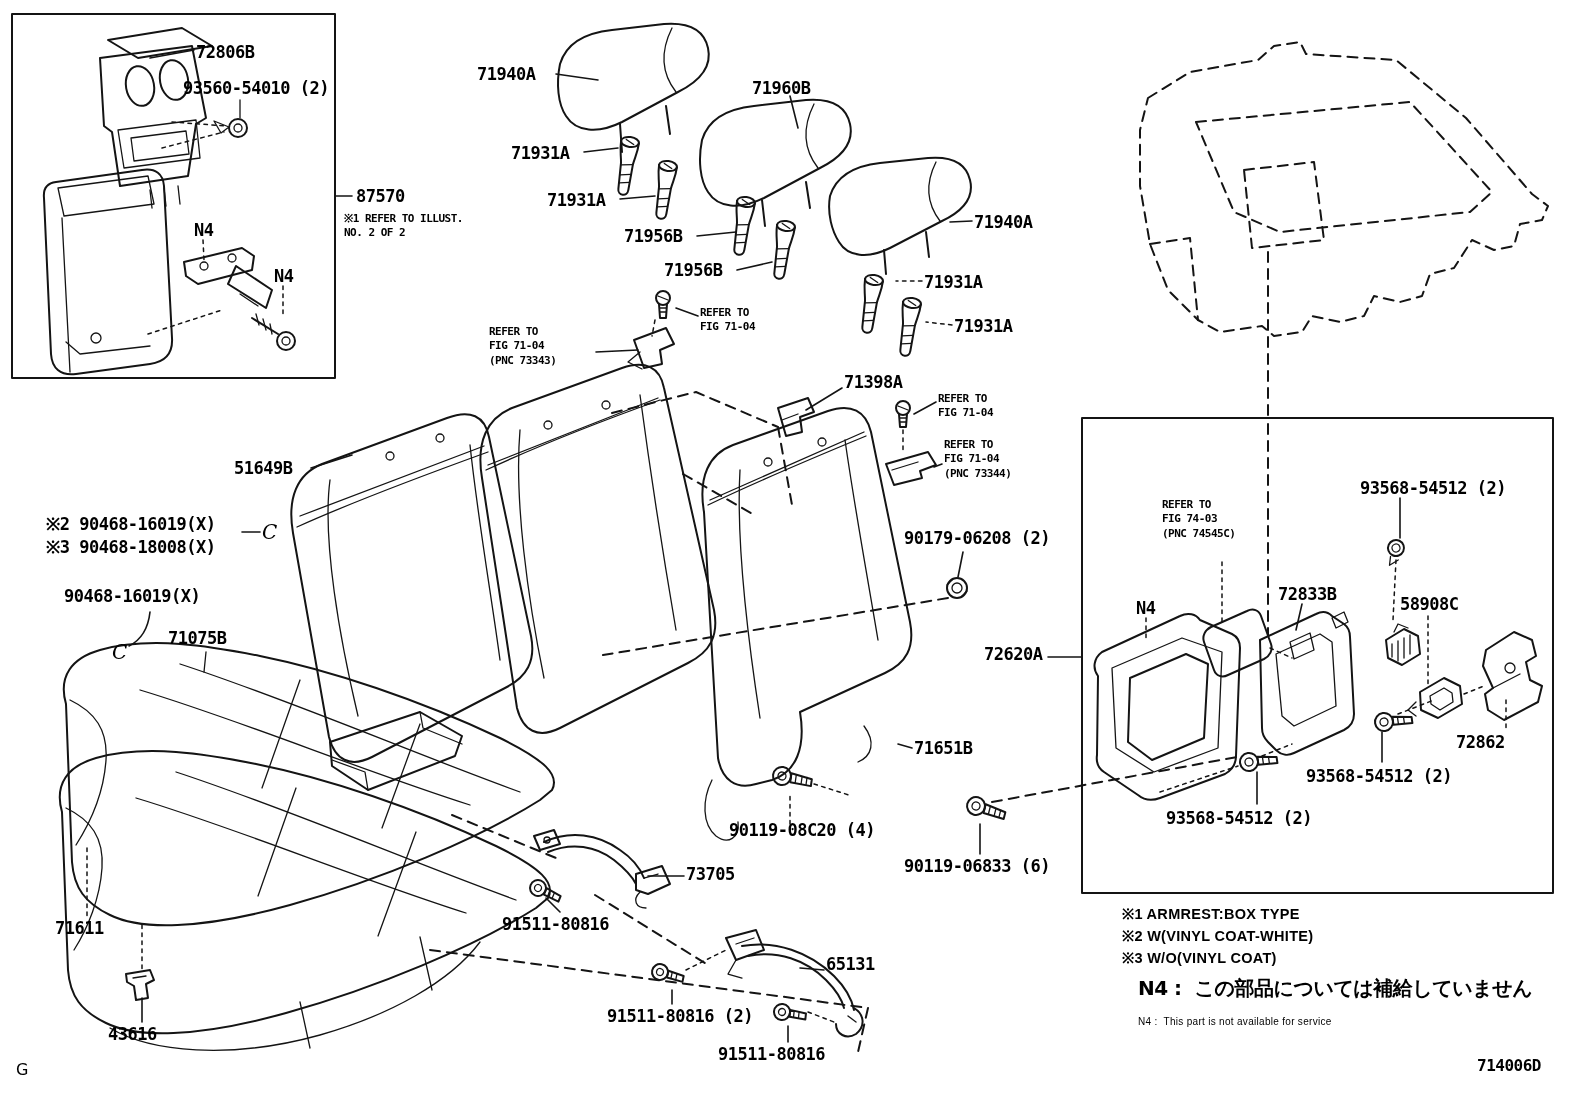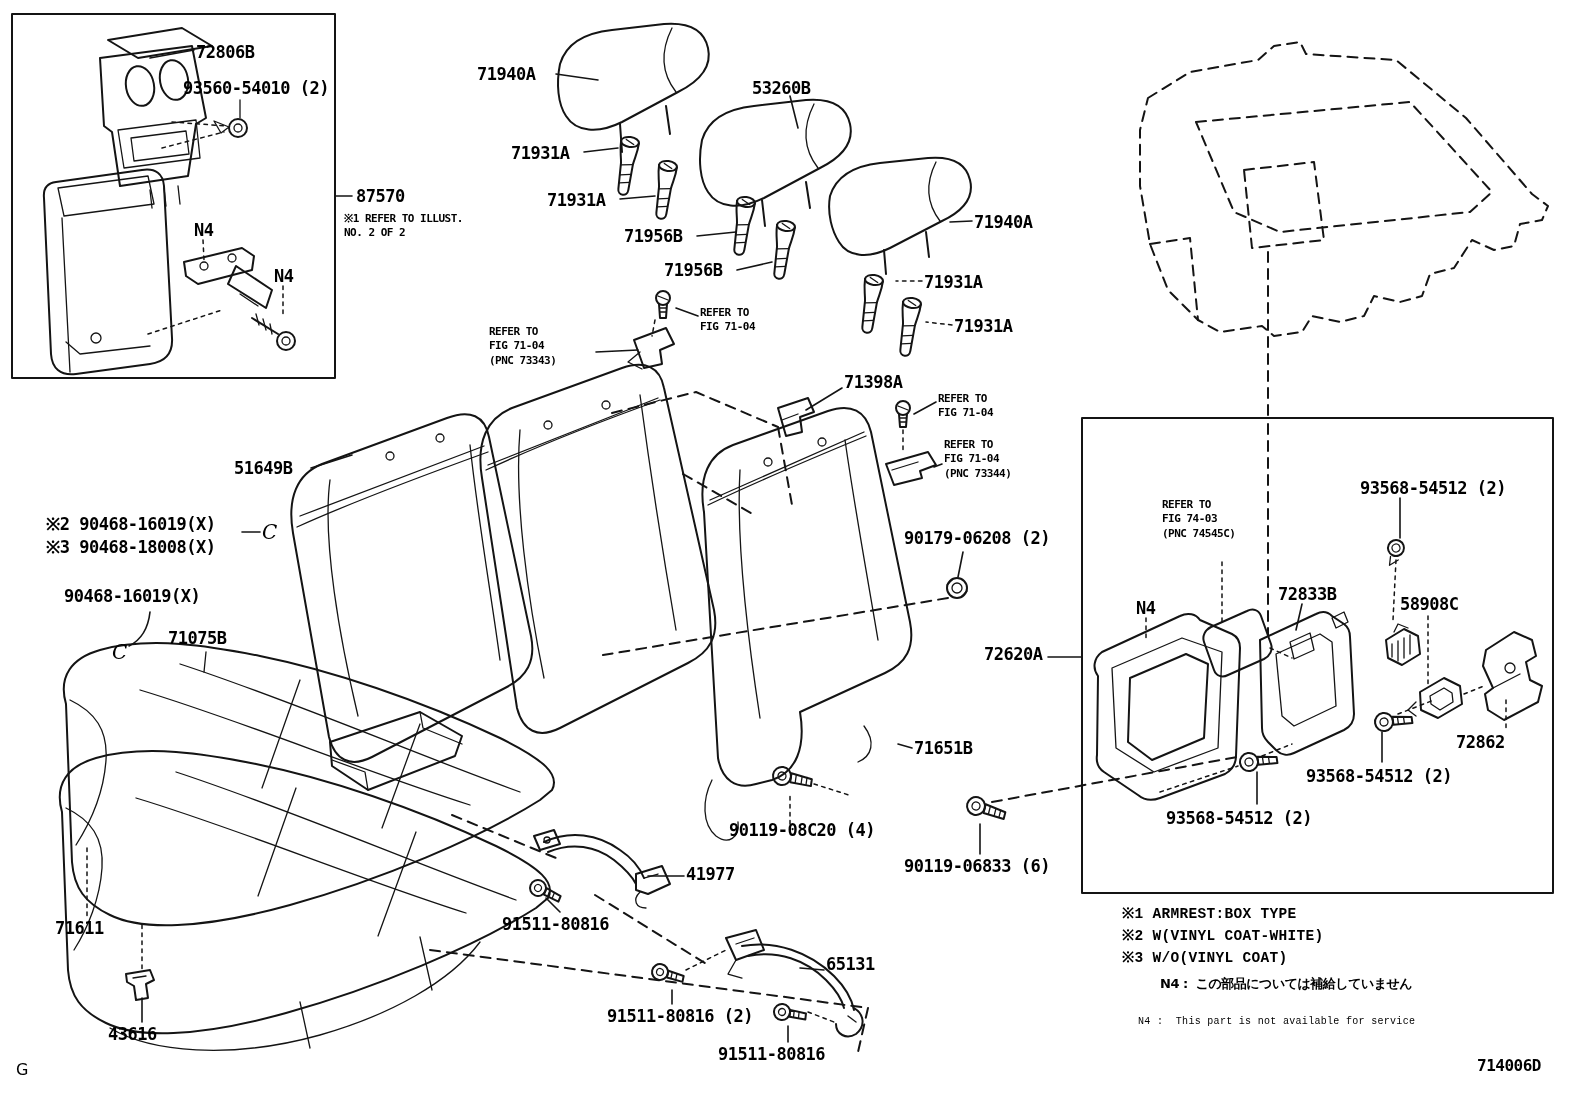--- a/index.html
+++ b/index.html
@@ -8,22 +8,22 @@
   #art{position:absolute;left:0;top:0;}
   #art path,#art line,#art circle,#art ellipse,#art rect,#art polyline{
       fill:none;stroke:#141414;stroke-width:2;stroke-linecap:round;stroke-linejoin:round;}
   #art .thin{stroke-width:1.3;}
   #art .dash{stroke-dasharray:10 7;}
   #art .dash2{stroke-dasharray:3.5 4.5;stroke-width:1.5;}
   #art .ldr{stroke-width:1.6;}
   .lbl{position:absolute;font:bold 17px "DejaVu Sans Mono",monospace;letter-spacing:-0.5px;
        white-space:pre;line-height:1.2;}
   .multi{white-space:pre-line;font-size:11px;line-height:1.3;letter-spacing:-0.5px;}
-  .note{font-family:Liberation Mono, monospace;font-size:14.5px;letter-spacing:0.3px;}
-  .jp{font-family:"DejaVu Sans",sans-serif;font-size:13px;margin-left:22px;}
+  .note{font-family:Liberation Sans, sans-serif;font-size:14.5px;letter-spacing:0.3px;}
+  .jp{font-family:"DejaVu Sans",sans-serif;font-size:20px;}
   .conn{font:italic 20px "DejaVu Serif",serif;}
   .plain{font:16px "DejaVu Sans",sans-serif;letter-spacing:1px;}
 </style>
 </head>
 <body>
 
 <div id="canvas">
 
 <svg id="art" width="1592" height="1099" viewBox="0 0 1592 1099">
 
@@ -331,21 +331,21 @@
 
 <div class="lbl" style="left:196px;top:42px">72806B</div>
 <div class="lbl" style="left:183px;top:78px">93560-54010 (2)</div>
 <div class="lbl" style="left:194px;top:220px">N4</div>
 <div class="lbl" style="left:274px;top:266px">N4</div>
 <div class="lbl" style="left:356px;top:186px">87570</div>
 <div class="lbl multi" style="left:344px;top:212px">※1 REFER TO ILLUST.
      NO. 2 OF 2</div>
 
 <div class="lbl" style="left:477px;top:64px">71940A</div>
-<div class="lbl" style="left:752px;top:78px">53260B</div>
+<div class="lbl" style="left:752px;top:78px">71960B</div>
 <div class="lbl" style="left:974px;top:212px">71940A</div>
 <div class="lbl" style="left:511px;top:143px">71931A</div>
 <div class="lbl" style="left:547px;top:190px">71931A</div>
 <div class="lbl" style="left:624px;top:226px">71956B</div>
 <div class="lbl" style="left:664px;top:260px">71956B</div>
 <div class="lbl" style="left:924px;top:272px">71931A</div>
 <div class="lbl" style="left:954px;top:316px">71931A</div>
 
 <div class="lbl multi" style="left:489px;top:325px">REFER TO
 FIG 71-04
@@ -366,21 +366,21 @@
 <div class="lbl" style="left:64px;top:586px">90468-16019(X)</div>
 <div class="lbl conn" style="left:112px;top:640px">C</div>
 <div class="lbl" style="left:168px;top:628px">71075B</div>
 
 <div class="lbl" style="left:904px;top:528px">90179-06208 (2)</div>
 <div class="lbl" style="left:984px;top:644px">72620A</div>
 <div class="lbl" style="left:914px;top:738px">71651B</div>
 <div class="lbl" style="left:729px;top:820px">90119-08C20 (4)</div>
 <div class="lbl" style="left:904px;top:856px">90119-06833 (6)</div>
 
-<div class="lbl" style="left:686px;top:864px">41977</div>
+<div class="lbl" style="left:686px;top:864px">73705</div>
 <div class="lbl" style="left:502px;top:914px">91511-80816</div>
 <div class="lbl" style="left:826px;top:954px">65131</div>
 <div class="lbl" style="left:607px;top:1006px">91511-80816 (2)</div>
 <div class="lbl" style="left:718px;top:1044px">91511-80816</div>
 <div class="lbl" style="left:55px;top:918px">71611</div>
 <div class="lbl" style="left:108px;top:1024px">43616</div>
 
 <div class="lbl" style="left:1360px;top:478px">93568-54512 (2)</div>
 <div class="lbl multi" style="left:1162px;top:498px">REFER TO
 FIG 74-03

